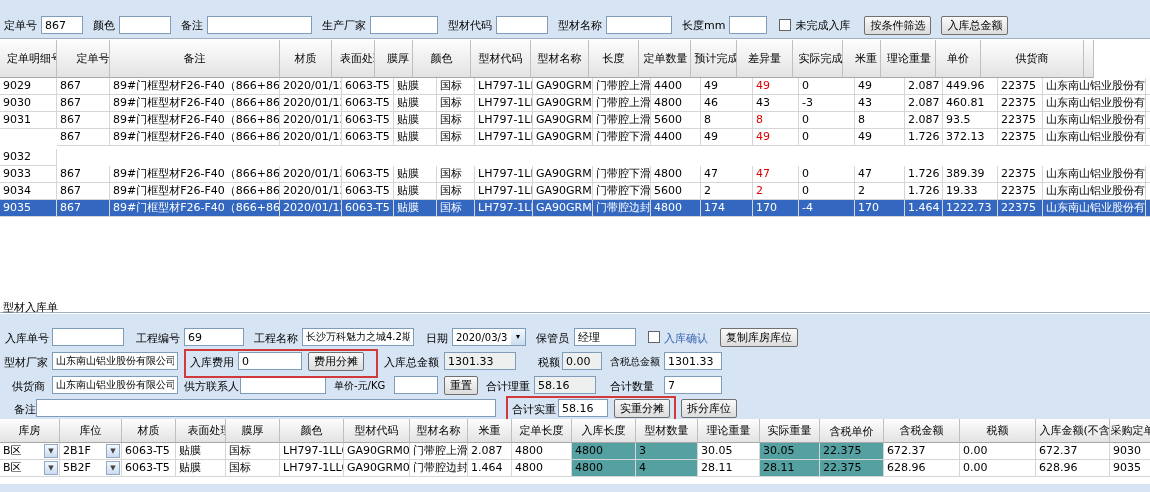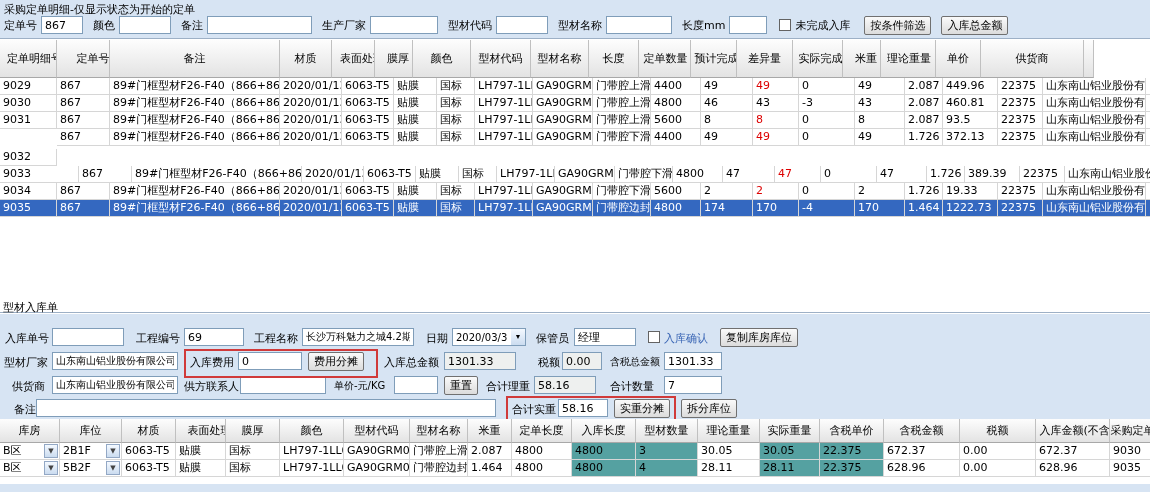--- a/index.html
+++ b/index.html
@@ -52,21 +52,20 @@
   .frow .chkbox{position:absolute;top:3px}
   .redbox{position:absolute;border:2px solid var(--alert);pointer-events:none}
   #sec2-title{position:absolute;top:300px;left:3px}
   #top-title{position:absolute;top:2px;left:4px}
 </style>
 </head>
 <body>
 
 <div id="root">
 
-  <div id="top-title" class="lbl">采购定单明细-仅显示状态为开始的定单</div>
 
   <div id="filter-row">
     <span class="lbl">定单号</span>
     <input class="txt" style="width: 42px;" value="867">
     <span class="lbl">颜色</span>
     <input class="txt" style="width: 52px;" value="">
     <span class="lbl">备注</span>
     <input class="txt" style="width: 105px;" value="">
     <span class="lbl">生产厂家</span>
     <input class="txt" style="width: 68px;" value="">
@@ -225,21 +224,21 @@
           <div class="gt-cell redtx" style="width: 46px;">49</div>
           <div class="gt-cell" style="width: 56px;">0</div>
           <div class="gt-cell" style="width: 50px;">49</div>
           <div class="gt-cell" style="width: 38px;">1.726</div>
           <div class="gt-cell" style="width: 55px;">372.13</div>
           <div class="gt-cell" style="width: 45px;">22375</div>
           <div class="gt-cell" style="width: 103px;">山东南山铝业股份有限公司</div>
           <div class="gt-cell" style="width: 10px;"></div>
         </div>
         <div class="gt-row gt-data">
-          <div class="gt-cell" style="width: 79px;">9033</div>
+          <div class="gt-cell" style="width: 57px;">9033</div>
           <div class="gt-cell" style="width: 53px;">867</div>
           <div class="gt-cell" style="width: 170px;">89#门框型材F26-F40（866+867）</div>
           <div class="gt-cell" style="width: 62px;">2020/01/13</div>
           <div class="gt-cell" style="width: 52px;">6063-T5</div>
           <div class="gt-cell" style="width: 43px;">贴膜</div>
           <div class="gt-cell" style="width: 38px;">国标</div>
           <div class="gt-cell" style="width: 58px;">LH797-1LL0</div>
           <div class="gt-cell" style="width: 60px;">GA90GRM04</div>
           <div class="gt-cell" style="width: 58px;">门带腔下滑</div>
           <div class="gt-cell" style="width: 50px;">4800</div>
@@ -398,21 +397,21 @@
         </div>
         <div class="gt-cell gt-hcell" style="width: 62px;">
           <span>型材数量</span>
         </div>
         <div class="gt-cell gt-hcell" style="width: 62px;">
           <span>理论重量</span>
         </div>
         <div class="gt-cell gt-hcell" style="width: 60px;">
           <span>实际重量</span>
         </div>
-        <div class="gt-cell gt-hcell" style="width: 64px;">
+        <div class="gt-cell gt-hcell" style="width: 64px; font-family: Liberation Serif, serif;">
           <span>含税单价</span>
         </div>
         <div class="gt-cell gt-hcell" style="width: 76px;">
           <span>含税金额</span>
         </div>
         <div class="gt-cell gt-hcell" style="width: 76px;">
           <span>税额</span>
         </div>
         <div class="gt-cell gt-hcell" style="width: 74px;">
           <span style="max-width: 66px;">入库金额(不含税)</span>

